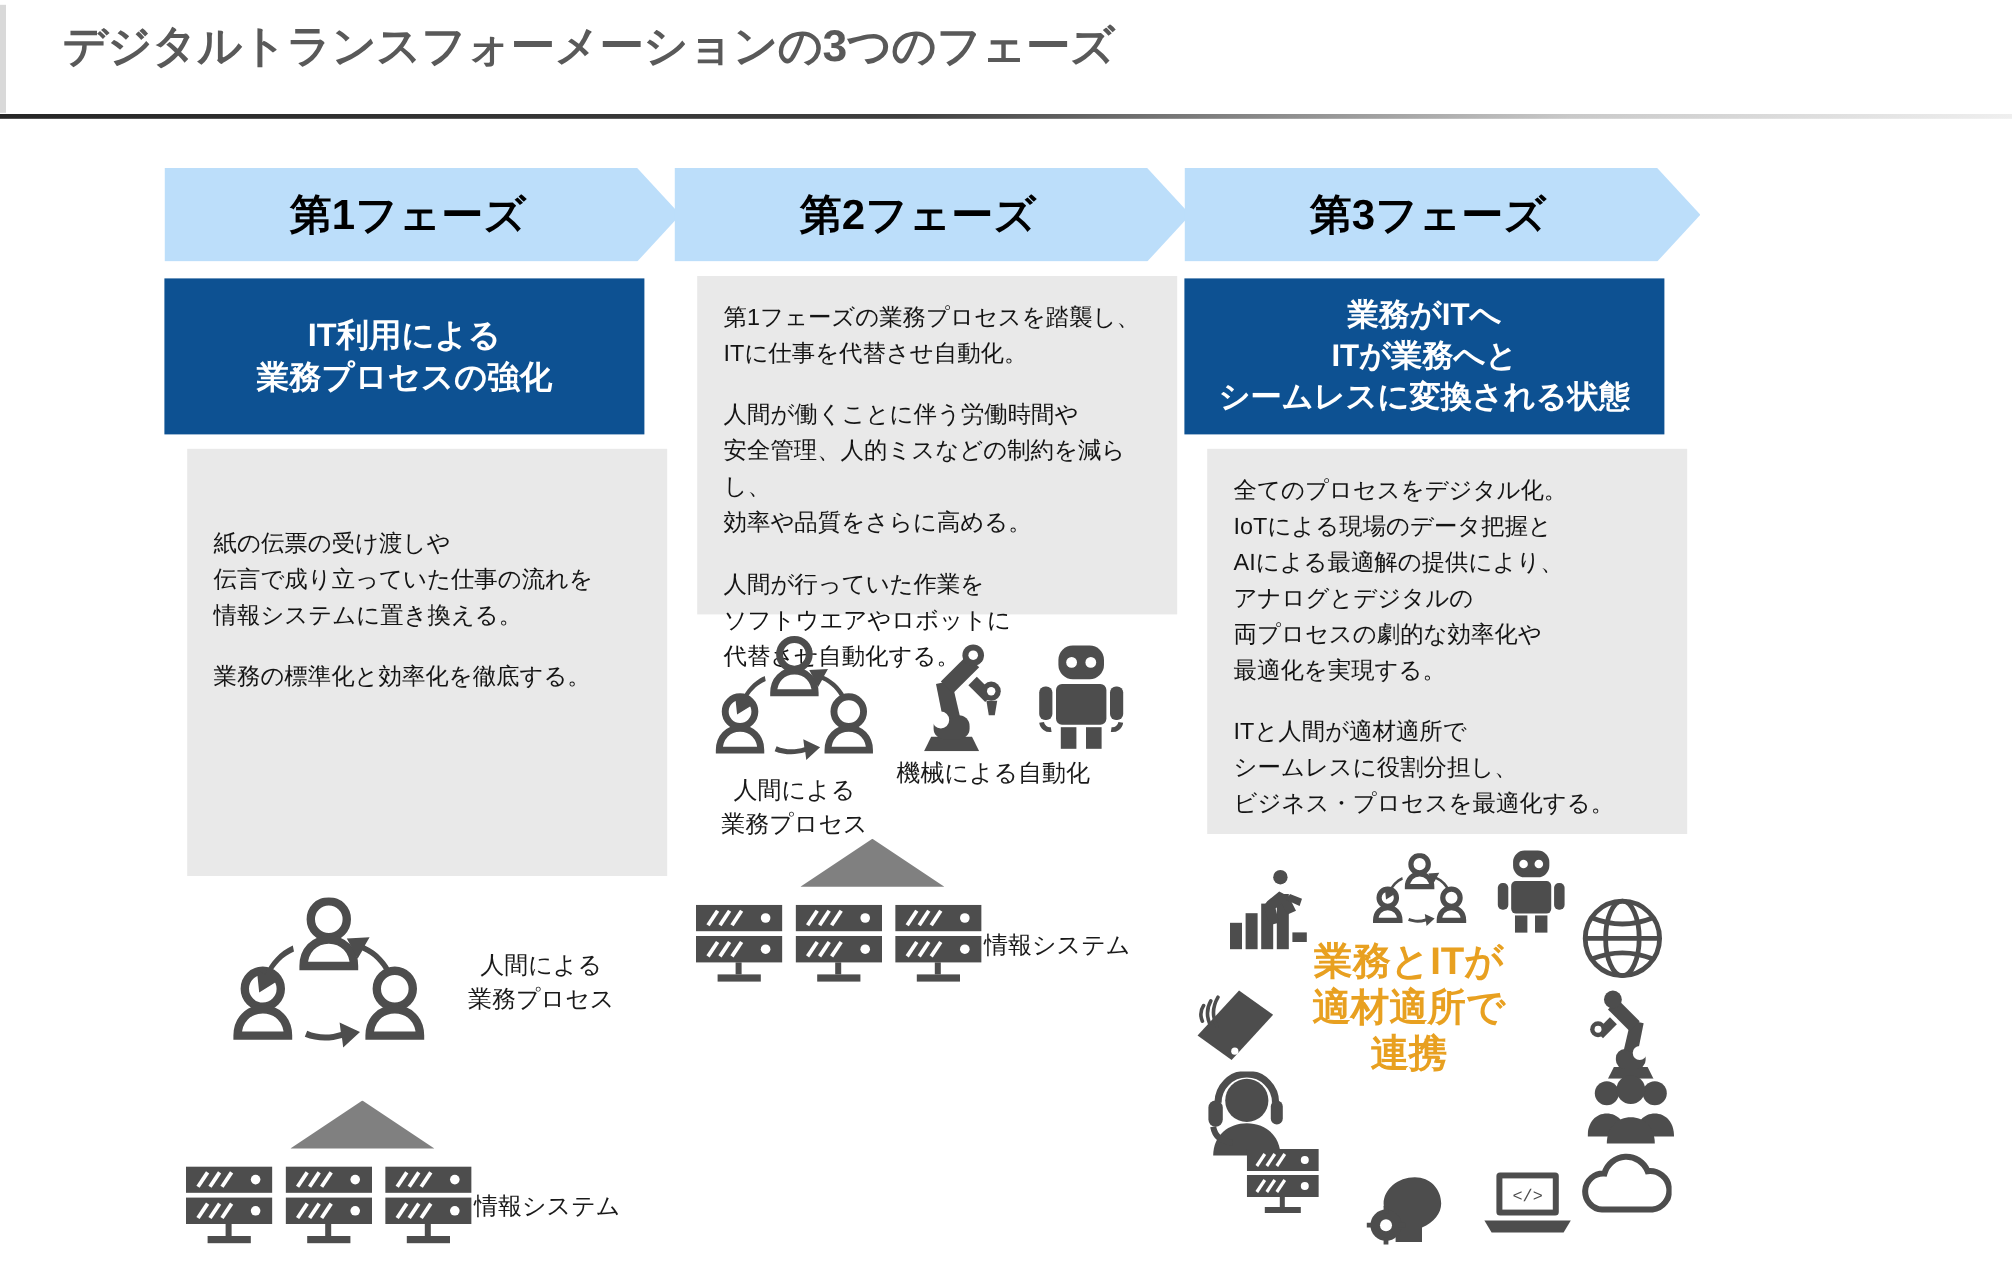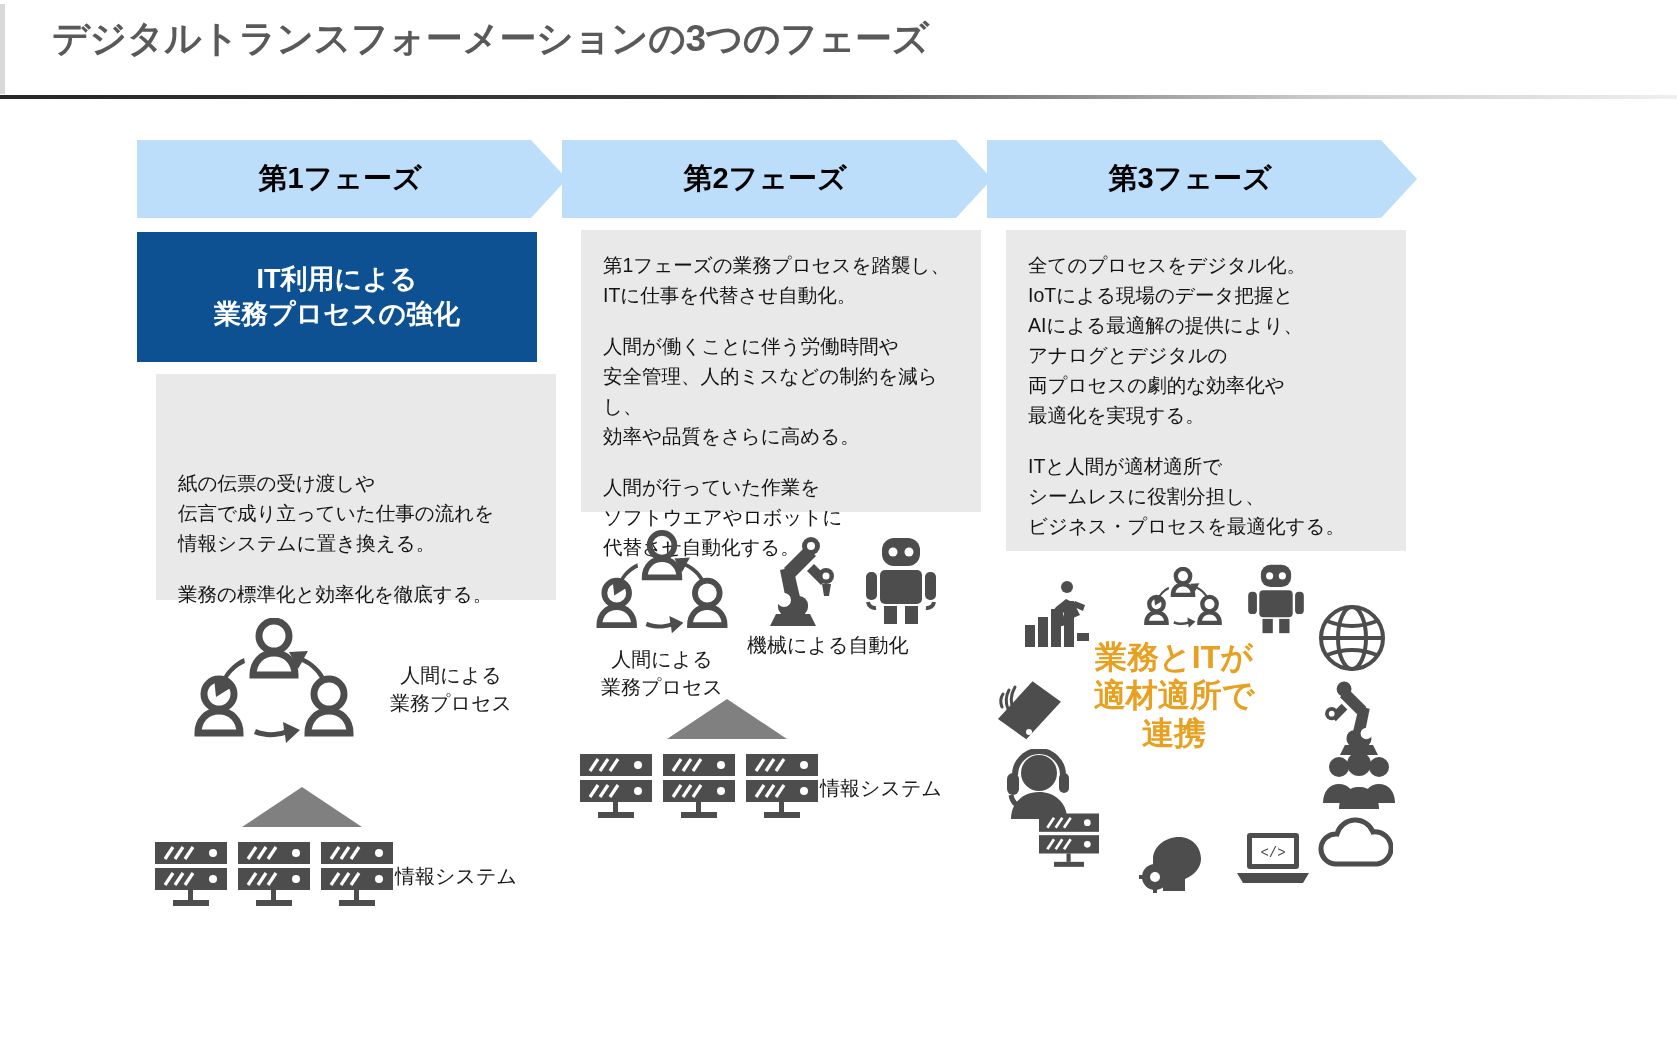--- a/index.html
+++ b/index.html
@@ -63,21 +63,21 @@
     position: relative;
     width: 430px;
     height: 78px;
     background: #bcdefa;
     clip-path: polygon(0 0, calc(100% - 36px) 0, 100% 50%, calc(100% - 36px) 100%, 0 100%);
     display: flex;
     align-items: center;
     justify-content: center;
   }
   .chevron-label {
-    font-size: 29px;
+    font-size: 35px;
     font-weight: bold;
     color: #000000;
     letter-spacing: 0px;
     margin-right: 24px;
     white-space: nowrap;
   }
 
   
   .headline {
     margin-top: 14px;
@@ -101,21 +101,21 @@
   .body-panel {
     margin-top: 12px;
     width: 400px;
     background: #e9e9e9;
     padding: 20px 20px 20px 22px;
     font-size: 19.5px;
     line-height: 1.54;
     color: #141414;
     margin-left: 19px;
   }
-  #col-1 .body-panel { height: 226px; padding-top: 94px; }
+  #col-1 .body-panel { height: 356px; padding-top: 64px; }
   #col-2 .body-panel { height: 282px; }
   #col-3 .body-panel { height: 321px; }
   .body-panel p { margin: 0; }
   .body-panel p + p { margin-top: 21px; }
 
   
   .icon-zone {
     position: relative;
     width: 430px;
     height: 300px;
@@ -417,20 +417,27 @@
       <div class="icon-label" style="left:258px; top:253px;">情報システム</div>
     </div>
   </div>
 
   <div class="column" id="col-3">
 
     <div class="chevron">
       <span class="chevron-label">第3フェーズ</span>
     </div>
 
+    <div class="headline">
+      <div>
+        <div>業務がITへ</div>
+        <div>ITが業務へと</div>
+        <div>シームレスに変換される状態</div>
+      </div>
+    </div>
 
     <div class="body-panel">
       <p>
         <span>全てのプロセスをデジタル化。</span><br>
         <span>IoTによる現場のデータ把握と</span><br>
         <span>AIによる最適解の提供により、</span><br>
         <span>アナログとデジタルの</span><br>
         <span>両プロセスの劇的な効率化や</span><br>
         <span>最適化を実現する。</span>
       </p>

